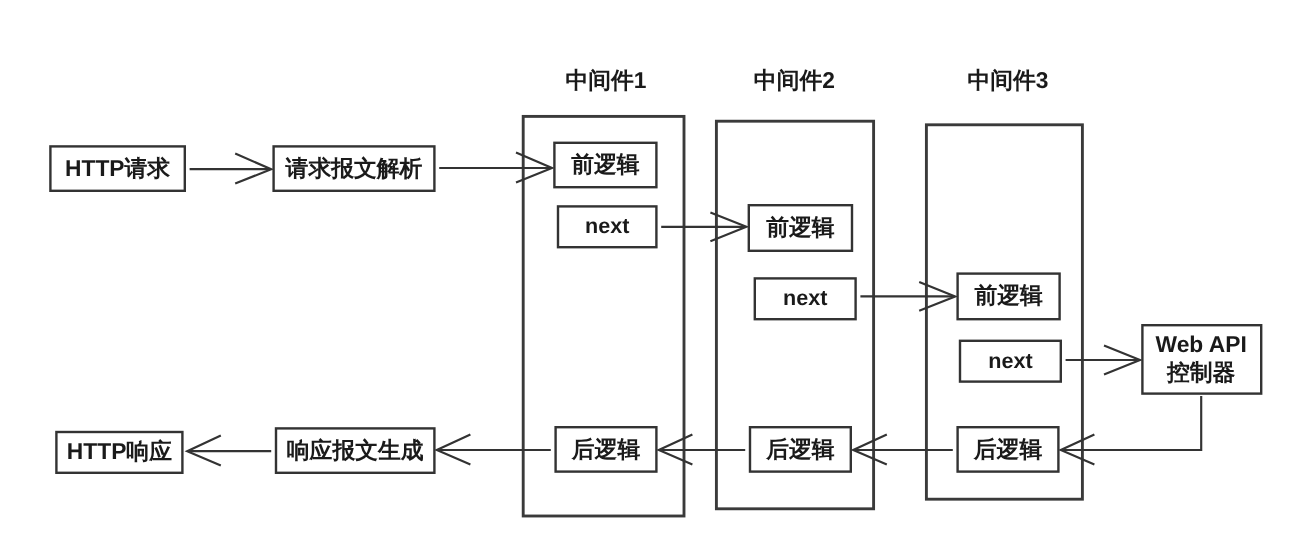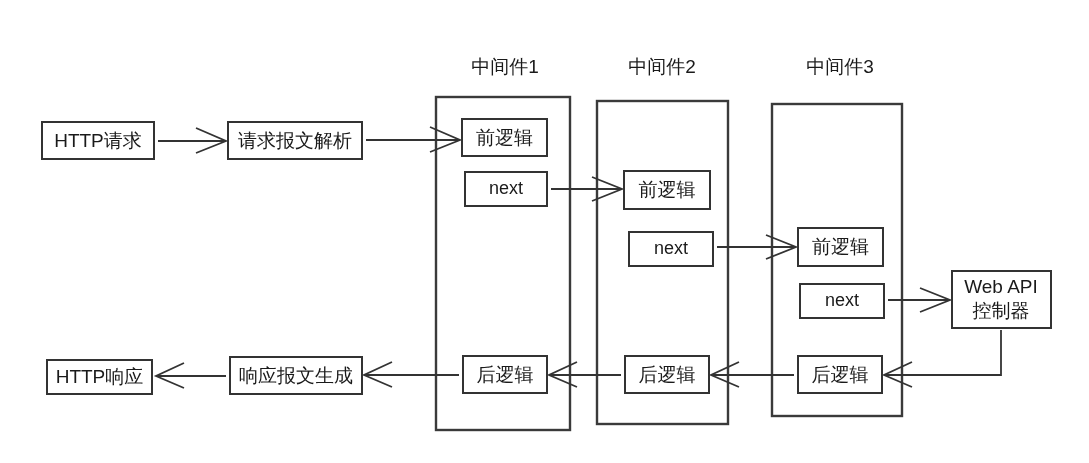--- a/index.html
+++ b/index.html
@@ -11,20 +11,21 @@
     width: 1089px;
     height: 463px;
     font-family: "Liberation Sans", "DejaVu Sans", sans-serif;
     overflow: hidden;
   }
   #diagram-root {
     position: relative;
     width: 1089px;
     height: 364px;
     background: #ffffff;
+    font-weight: bold;
   }
   svg.canvas {
     position: absolute;
     left: 0;
     top: 0;
     width: 1089px;
     height: 463px;
   }
   .node-rect {
     fill: #ffffff;

